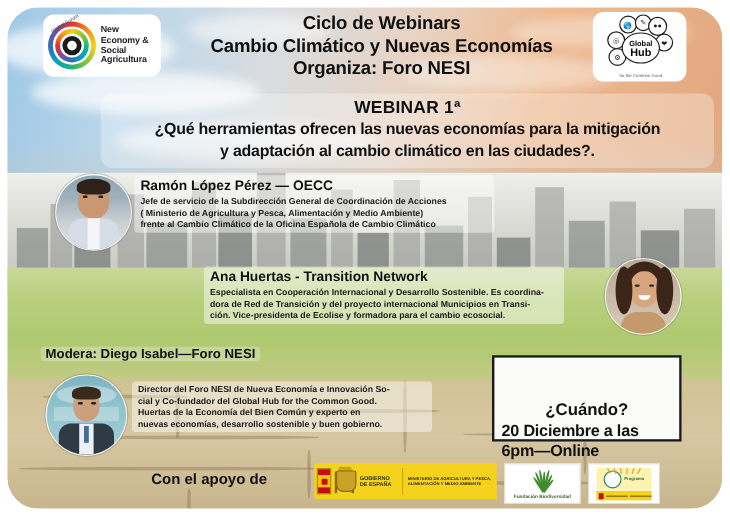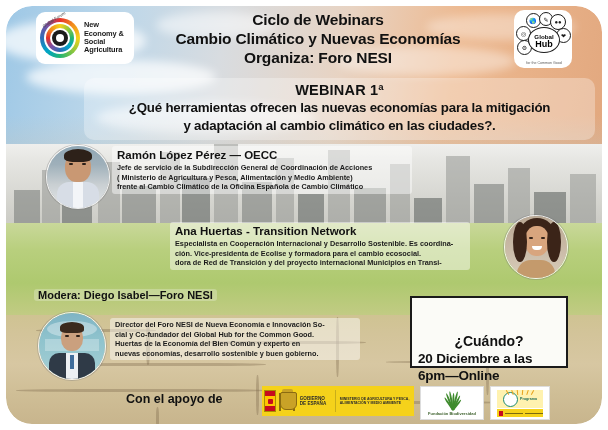--- a/index.html
+++ b/index.html
@@ -57,21 +57,21 @@
     position:absolute;background:#fff;border-radius:9px;
     display:flex;align-items:center;justify-content:center;
   }
   #nesi-logo{left:36px;top:12px;width:98px;height:52px;padding:3px 4px;box-sizing:border-box;}
   .nesi-inner{display:flex;align-items:center;gap:4px;width:100%;height:100%;}
   .nesi-ring{position:relative;width:40px;height:40px;flex:0 0 40px;}
   .nesi-ring .r{position:absolute;border-radius:50%;}
   .nesi-words{font-size:7.4px;line-height:8.4px;font-weight:700;color:#1a1a1a;letter-spacing:-.1px;}
   .nesi-arc{position:absolute;left:1px;top:-1px;font-size:4.3px;color:#4a4a4a;transform:rotate(-32deg);white-space:nowrap;}
 
-  #globalhub-logo{right:36px;top:10px;width:58px;height:58px;border-radius:10px;}
+  #globalhub-logo{right:36px;top:10px;width:78px;height:58px;}
   .gh-wrap{position:relative;width:54px;height:54px;}
   .gh-bub{position:absolute;border-radius:50%;border:1.4px solid #1c1c1c;background:#fff;
           display:flex;align-items:center;justify-content:center;font-size:6px;color:#1c1c1c;}
   .gh-center{position:absolute;left:12px;top:15px;width:30px;height:24px;border-radius:50%;
              border:1.6px solid #1c1c1c;background:#fff;display:flex;flex-direction:column;
              align-items:center;justify-content:center;line-height:8px;}
   .gh-center b{font-size:6.2px;font-weight:700;}
   .gh-center i{font-style:normal;font-size:9px;font-weight:700;margin-top:-1px;}
   .gh-sub{position:absolute;left:7px;bottom:1px;width:42px;text-align:center;font-size:3.6px;color:#5a5a5a;}
 
@@ -295,22 +295,22 @@
     <div style="position:absolute;left:36px;top:21px;width:4px;height:2px;background:#34231a;border-radius:2px;"></div>
     <div style="position:absolute;left:27px;top:30px;width:10px;height:4px;border-radius:0 0 8px 8px;background:#ffffff;"></div>
     <div style="position:absolute;left:8px;top:6px;width:14px;height:40px;border-radius:50%;background:#3b2418;"></div>
     <div style="position:absolute;left:42px;top:6px;width:14px;height:40px;border-radius:50%;background:#3b2418;"></div>
     <div style="position:absolute;left:12px;top:44px;width:38px;height:20px;border-radius:14px 14px 0 0;background:#c49a6c;"></div>
   </div>
   <div class="sp-block" id="speaker2-block">
     <div class="sp-name">Ana Huertas - Transition Network</div>
     <div class="sp-bio">
       <div>Especialista en Cooperación Internacional y Desarrollo Sostenible. Es coordina-</div>
+      <div>dora de Red de Transición y del proyecto internacional Municipios en Transi-</div>
       <div>ción. Vice-presidenta de Ecolise y formadora para el cambio ecosocial.</div>
-      <div>dora de Red de Transición y del proyecto internacional Municipios en Transi-</div>
     </div>
   </div>
 
   <div id="moderator-title">Modera: Diego Isabel—Foro NESI</div>
 
   <div class="avatar" id="moderator-avatar">
     <div class="av-face" style="background:linear-gradient(180deg,#7fb4c4 0%,#8fc3cd 40%,#a6cfd4 100%);"></div>
     <div style="position:absolute;left:8px;top:8px;width:50px;height:16px;border-radius:50%;background:rgba(255,255,255,.35);"></div>
     <div style="position:absolute;left:6px;top:26px;width:54px;height:12px;background:rgba(255,255,255,.28);"></div>
     <div style="position:absolute;left:22px;top:12px;width:22px;height:26px;border-radius:46%;background:#caa07e;"></div>

